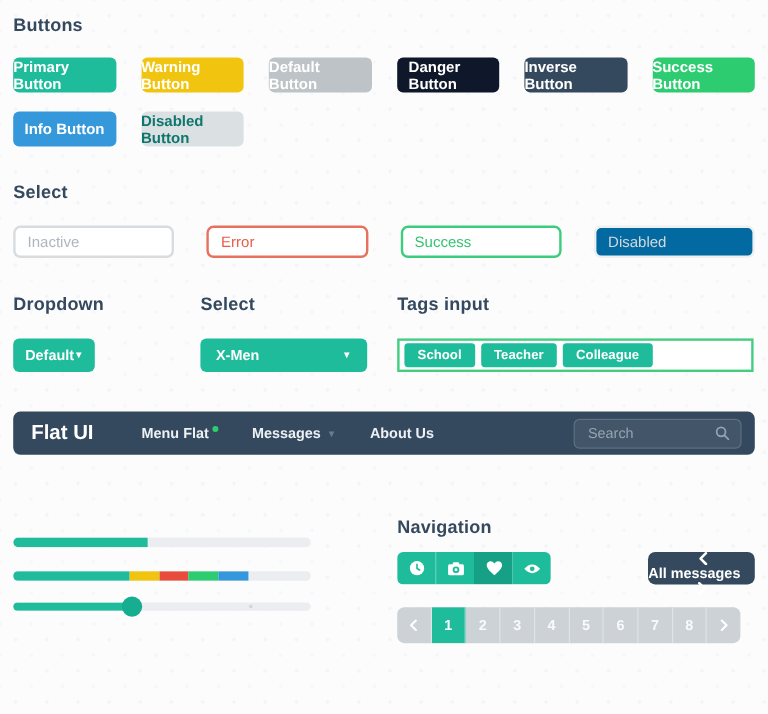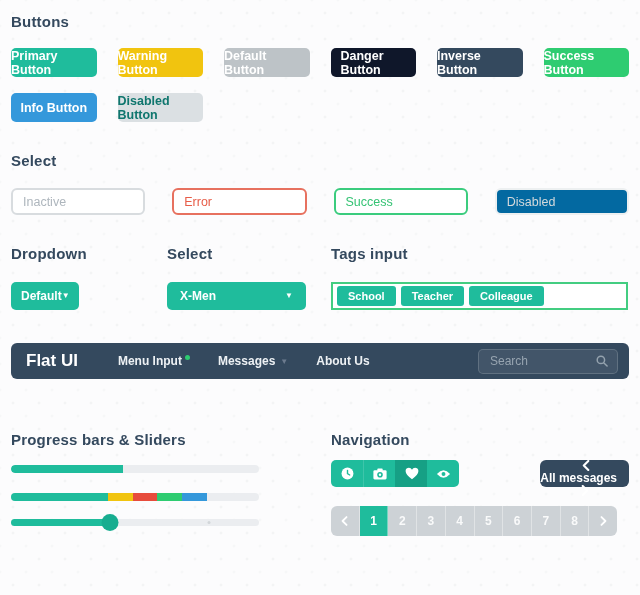--- a/index.html
+++ b/index.html
@@ -211,21 +211,21 @@
           <span class="tag">Colleague</span>
         </div>
       </div>
     </div>
   </div>
 
   <section class="navbar-section">
     <div class="navbar">
       <span class="brand">Flat UI</span>
       <span class="nav-item">
-        <span>Menu Input</span>
+        <span>Menu Flat</span>
         <span class="dot"></span>
       </span>
       <span class="nav-item">
         <span>Messages</span>
         <span class="nav-caret">▼</span>
       </span>
       <span class="nav-item">
         <span>About Us</span>
       </span>
       <span class="nav-search">
@@ -234,21 +234,20 @@
           <circle cx="5.3" cy="5.3" r="4" fill="none" stroke="#94A2AE" stroke-width="1.6"></circle>
           <line x1="8.6" y1="8.6" x2="12" y2="12" stroke="#94A2AE" stroke-width="1.6" stroke-linecap="round"></line>
         </svg>
       </span>
     </div>
   </section>
 
   <div class="bottom">
 
     <div class="col-progress">
-      <h2 class="section-title">Progress bars &amp; Sliders</h2>
 
       <div class="track bar1">
         <div class="fill" style="width: 45%;"></div>
       </div>
 
       <div class="track bar2">
         <div class="seg" style="width: 39%; background: rgb(31, 188, 156);"></div>
         <div class="seg" style="width: 10%; background: rgb(241, 196, 15);"></div>
         <div class="seg" style="width: 10%; background: rgb(231, 76, 60);"></div>
         <div class="seg" style="width: 10%; background: rgb(46, 204, 113);"></div>

